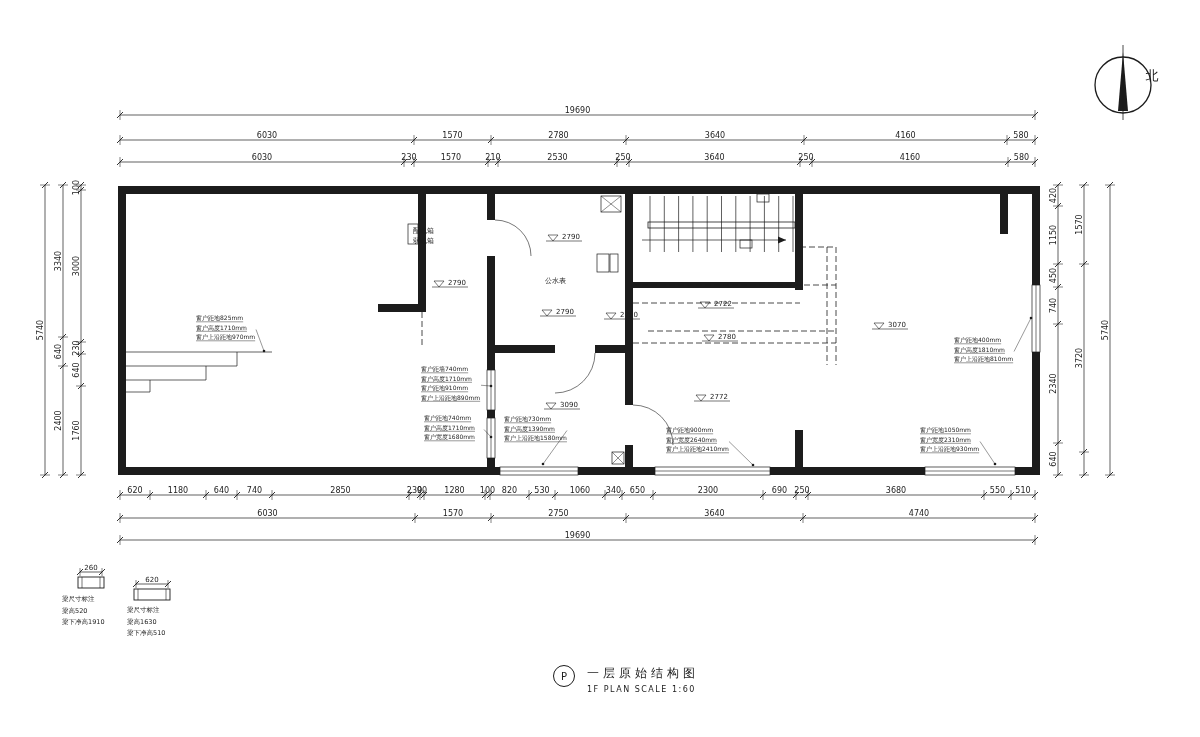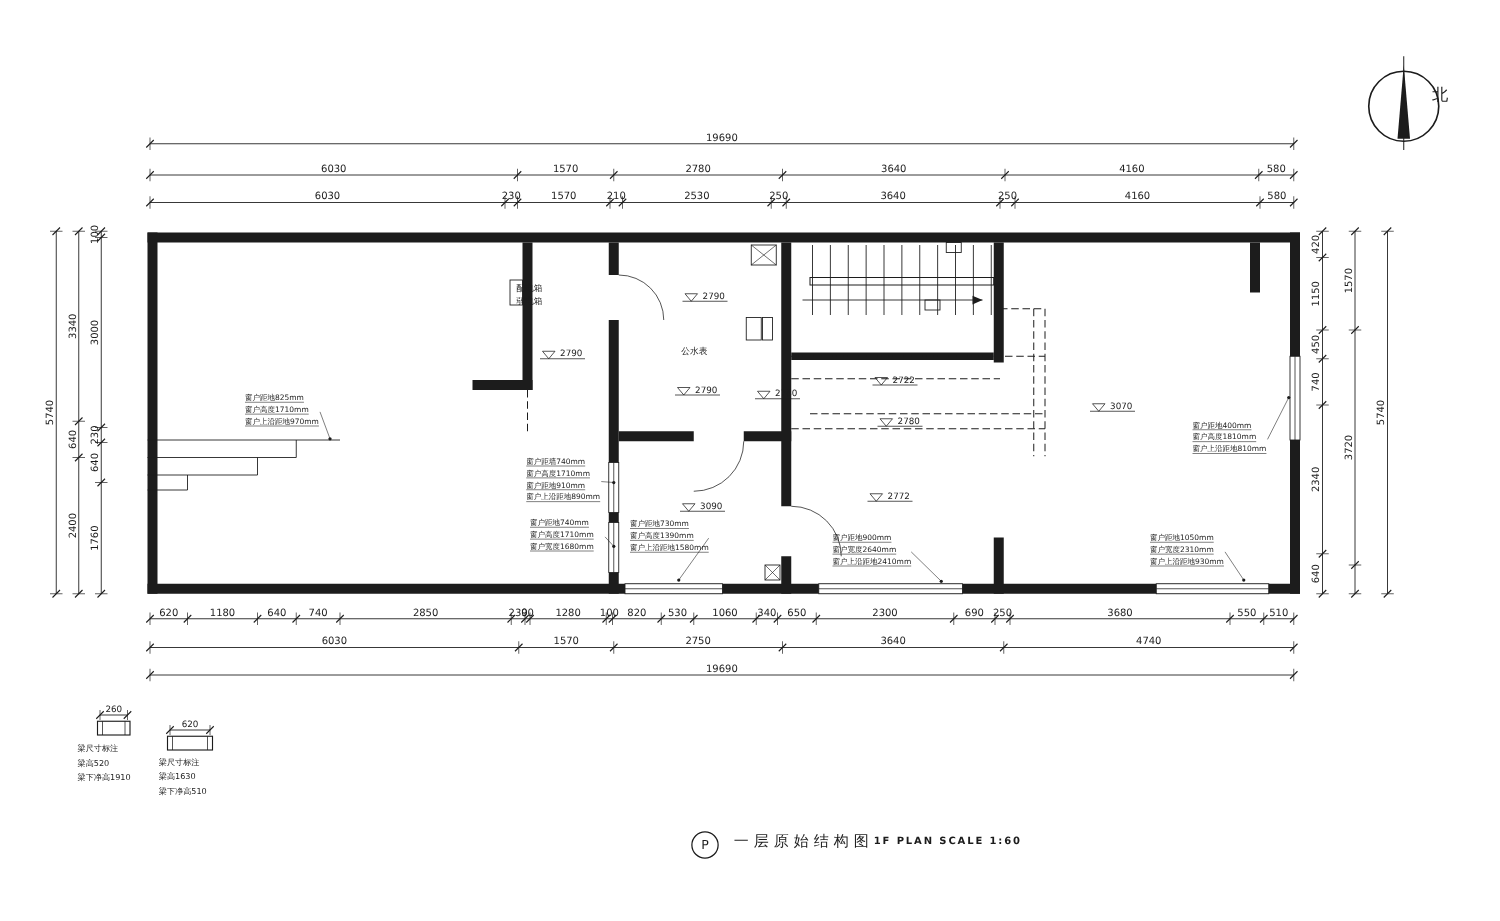--- a/index.html
+++ b/index.html
@@ -3,23 +3,23 @@
 <meta charset="utf-8">
 <style>
   html,body{margin:0;padding:0;background:#ffffff;}
   .sheet{position:relative;width:1200px;height:737px;background:#fff;overflow:hidden;
          font-family:"DejaVu Sans","Liberation Sans",sans-serif;color:#1c1c1c;}
   svg{position:absolute;left:0;top:0;}
   svg text{font-family:"DejaVu Sans","Liberation Sans",sans-serif;}
   .titleblock{position:absolute;left:553px;top:665px;display:flex;align-items:flex-start;gap:12px;}
   .bubble{width:20px;height:20px;border:1px solid #1c1c1c;border-radius:50%;
           display:flex;align-items:center;justify-content:center;font-size:10px;flex:0 0 auto;}
-  .tb-text{display:flex;flex-direction:row;}
+  .tb-text{display:flex;flex-direction:column;}
   .tb-title{font-size:12px;letter-spacing:4px;}
-  .tb-sub{font-size:8px;letter-spacing:1.5px;margin-top:3px;font-weight:bold;}
+  .tb-sub{font-size:8px;letter-spacing:1.5px;margin-top:3px;}
 </style>
 </head>
 <body>
 
 <div class="sheet">
   <svg id="plan" width="1200" height="737" viewBox="0 0 1200 737">
       <g>
         <rect x="118" y="186" width="922" height="8" fill="#1c1c1c"></rect>
         <rect x="118" y="186" width="8" height="289" fill="#1c1c1c"></rect>
         <rect x="118" y="467" width="922" height="8" fill="#1c1c1c"></rect>

